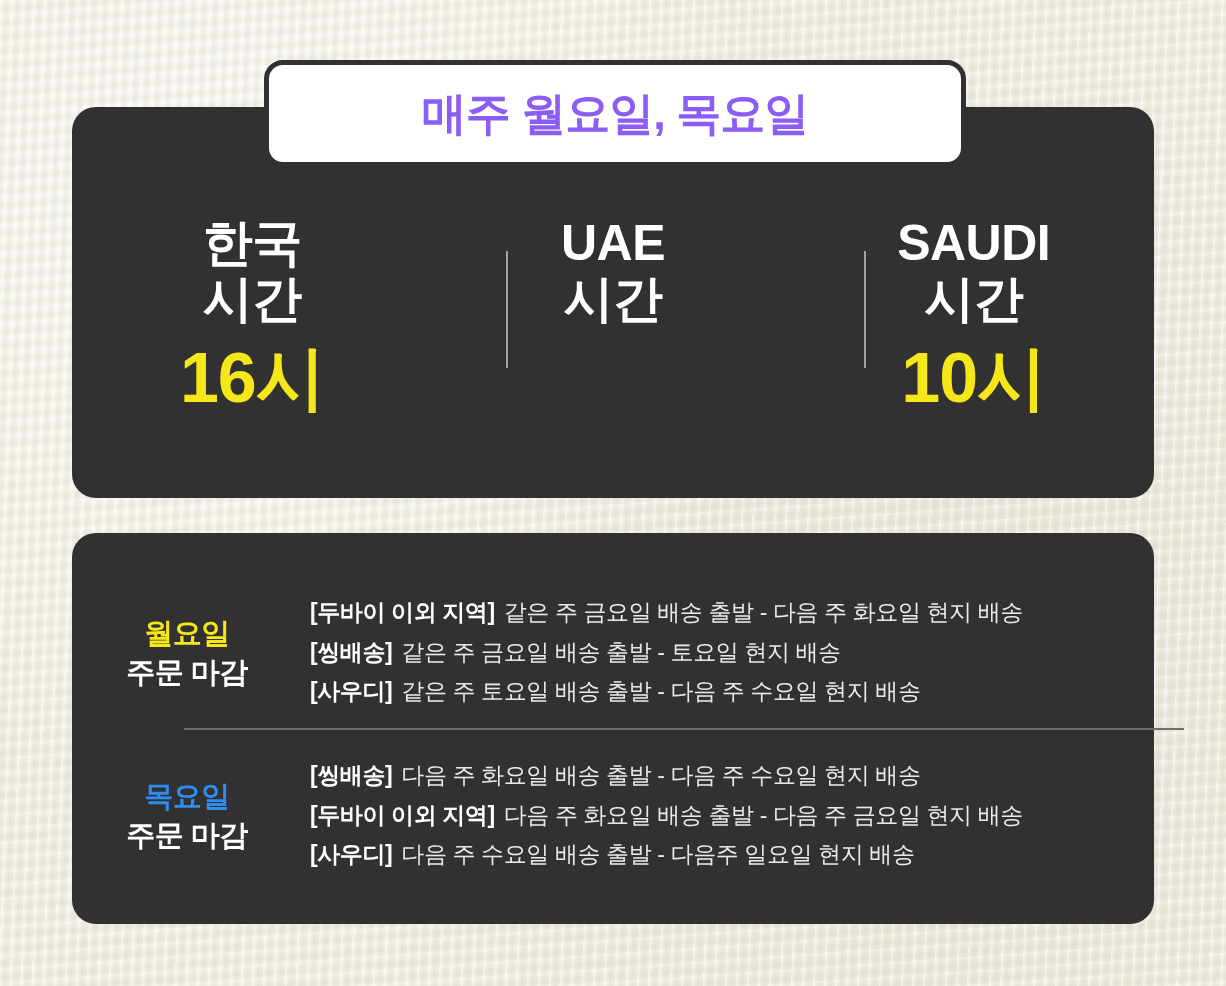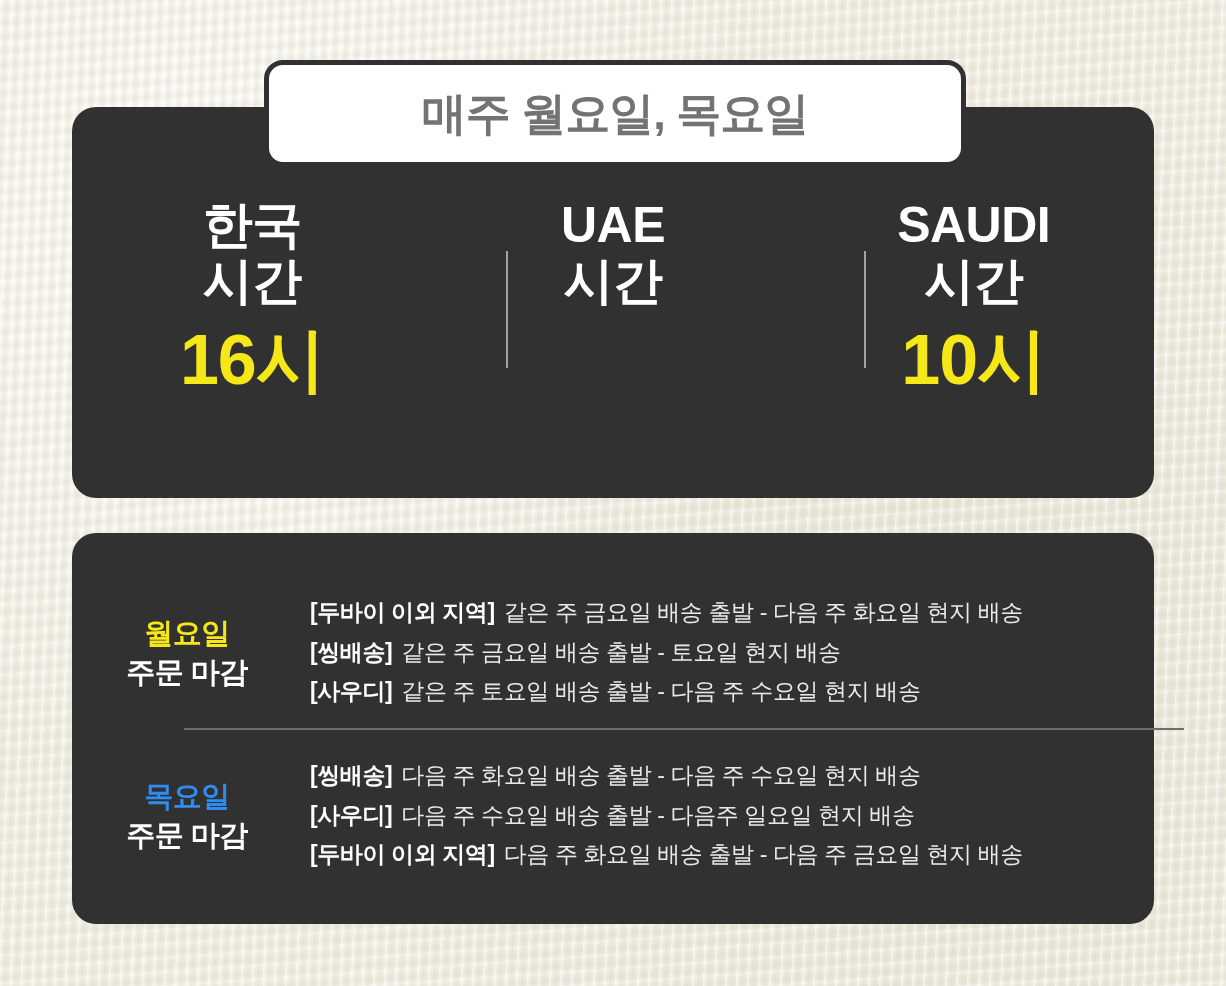--- a/index.html
+++ b/index.html
@@ -26,21 +26,21 @@
 
   
   #time-panel {
     position:absolute;
     left:72px; top:107px; width:1082px; height:391px;
     background:#313131;
     border-radius:24px;
   }
   #time-columns {
     position:absolute;
-    left:0; right:0; top:90px;
+    left:0; right:0; top:108px;
     display:flex;
     align-items:flex-start;
   }
   .time-col {
     flex:1 1 0;
     display:flex;
     flex-direction:column;
     align-items:center;
     position:relative;
   }
@@ -74,21 +74,21 @@
     position:absolute;
     left:264px; top:60px; width:702px; height:107px;
     background:#ffffff;
     border:5px solid #313131;
     border-radius:19px;
     display:flex;
     align-items:center;
     justify-content:center;
   }
   #title-text {
-    color:#737373;
+    color:#8b5cf6;
     font-size:45px;
     font-weight:800;
     letter-spacing:-1px;
     white-space:nowrap;
   }
 
   
   #schedule-panel {
     position:absolute;
     left:72px; top:533px; width:1082px; height:391px;
@@ -222,23 +222,23 @@
     <div class="schedule-row" id="schedule-row-1">
       <div class="row-label">
         <span class="row-day day-thu">목요일</span>
         <span class="row-sub">주문 마감</span>
       </div>
       <div class="row-lines">
         <div class="sched-line">
           <span class="sched-tag">[씽배송]</span><span>다음 주 화요일 배송 출발 - 다음 주 수요일 현지 배송</span>
         </div>
         <div class="sched-line">
+          <span class="sched-tag">[두바이 이외 지역]</span><span>다음 주 화요일 배송 출발 - 다음 주 금요일 현지 배송</span>
+        </div>
+        <div class="sched-line">
           <span class="sched-tag">[사우디]</span><span>다음 주 수요일 배송 출발 - 다음주 일요일 현지 배송</span>
         </div>
-        <div class="sched-line">
-          <span class="sched-tag">[두바이 이외 지역]</span><span>다음 주 화요일 배송 출발 - 다음 주 금요일 현지 배송</span>
-        </div>
       </div>
     </div>
 
   </div>
 
 </div>
 
 </body></html>

